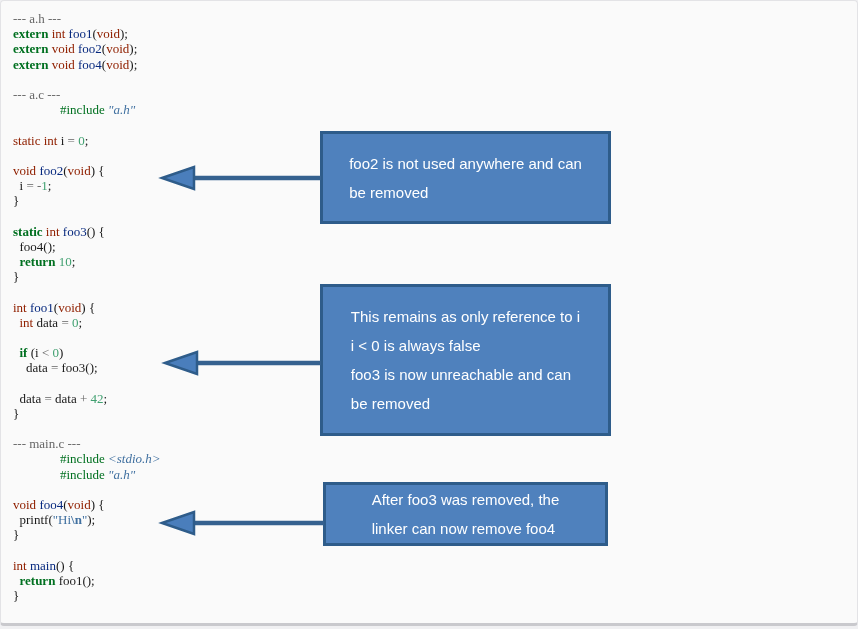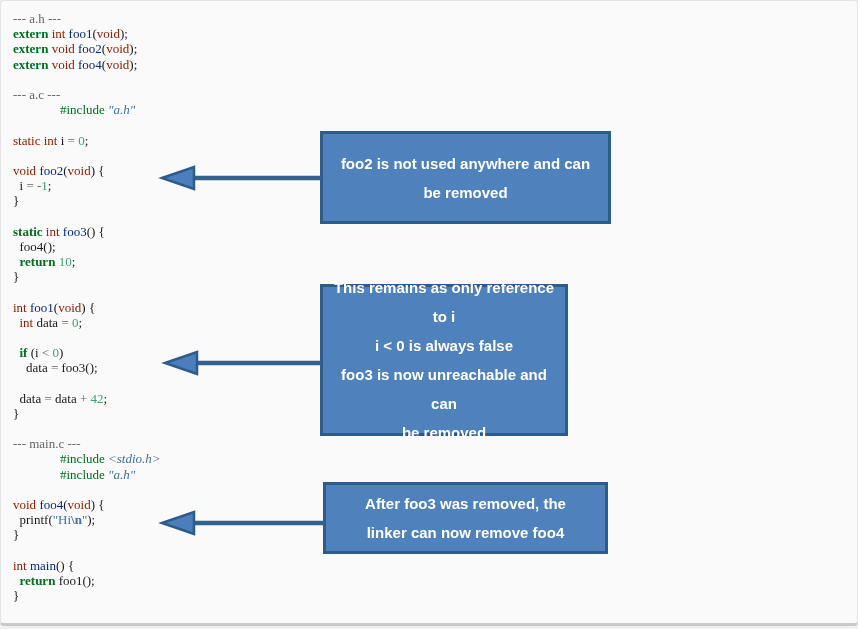--- a/index.html
+++ b/index.html
@@ -30,26 +30,24 @@
   .tk-cpf{color:var(--code-string);font-style:italic;}
   .tk-s  {color:var(--code-string);}
   .tk-se {color:var(--code-string);font-weight:bold;}
   
   .callout{
     position:absolute;
     background:var(--callout-fill);
     border:3px solid var(--callout-border);
     color:#ffffff;
     display:flex;align-items:center;justify-content:center;
-    text-align:center;
     font-size:15px;line-height:29px;
     white-space:pre-line;
     box-sizing:border-box;
     padding:0 10px;
-    font-weight:bold;
   }
   
   .arrow{position:absolute;overflow:visible;}
   .arrow-shaft{stroke:var(--arrow-shaft);stroke-width:4.5;}
   .arrow-head{fill:var(--arrow-head-fill);stroke:var(--arrow-head-border);stroke-width:2.5;stroke-linejoin:miter;}
 </style>
 </head>
 <body>
 
 <div class="slide">
@@ -94,28 +92,28 @@
       <div class="code-line"><span class="tk-kt">int</span><span class="tk-p"> </span><span class="tk-nf">main</span><span class="tk-p">() {</span></div>
       <div class="code-line"><span class="tk-p">  </span><span class="tk-k">return</span><span class="tk-p"> foo1();</span></div>
       <div class="code-line"><span class="tk-p">}</span></div>
     </div>
 
   <div class="callout" style="left:319px;top:130px;width:291px;height:93px;">
     <span>foo2 is not used anywhere and can
 be removed</span>
   </div>
 
-  <div class="callout" style="left:319px;top:283px;width:248px;height:152px;">
+  <div class="callout" style="left:319px;top:283px;width:291px;height:152px;">
     <span>This remains as only reference to i
 i &lt; 0 is always false
 foo3 is now unreachable and can
 be removed</span>
   </div>
 
-  <div class="callout" style="left:322px;top:481px;width:285px;height:72px;">
+  <div class="callout" style="left:322px;top:481px;width:285px;height:64px;">
     <span>After foo3 was removed, the
 linker can now remove foo4</span>
   </div>
 
   <svg class="arrow" style="left:158px;top:161px;" width="162" height="32">
     <line class="arrow-shaft" x1="32" y1="16" x2="162" y2="16"></line>
     <polygon class="arrow-head" points="3,16 35,5 35,27"></polygon>
   </svg>
 
   <svg class="arrow" style="left:161px;top:346px;" width="159" height="32">

